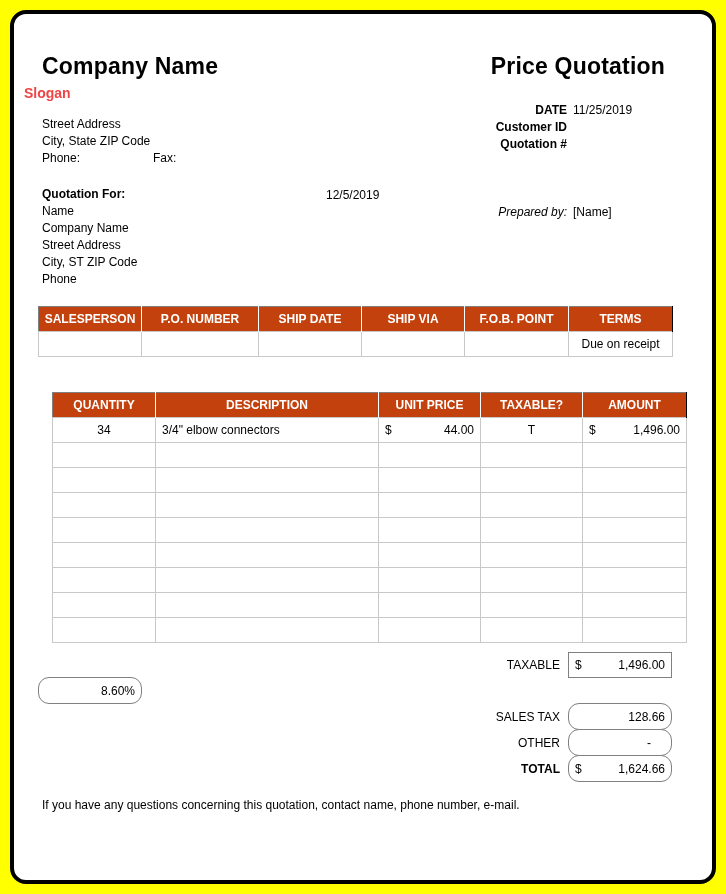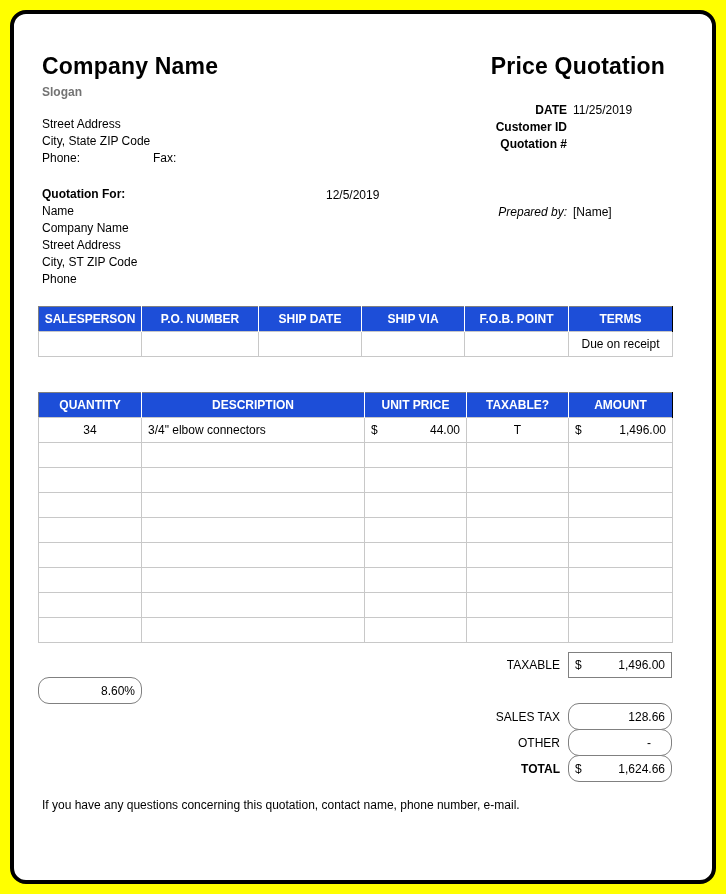--- a/index.html
+++ b/index.html
@@ -17,56 +17,56 @@
     left: 10px; top: 10px;
     width: 706px; height: 874px;
     background: #FFFFFF;
     border: 4px solid #000;
     border-radius: 16px;
   }
   .abs { position: absolute; }
 
   .company-name { left: 42px; top: 53px; font-size: 23px; font-weight: bold; letter-spacing: 0.2px; }
   .quote-title  { right: 61px; top: 53px; font-size: 23px; font-weight: bold; letter-spacing: 0.2px; }
-  .slogan { left: 42px; top: 85px; font-size: 12px; font-weight: bold; color: #737373; }
+  .slogan { left: 24px; top: 85px; font-size: 14px; font-weight: bold; color: #ef4444; }
 
   .address-block { left: 42px; top: 116px; line-height: 17px; }
   .phone-part { display: inline-block; width: 111px; }
 
   .meta-block { left: 320px; top: 102px; width: 330px; }
   .meta-row { display: flex; height: 17px; line-height: 17px; }
   .meta-label { width: 247px; text-align: right; font-weight: bold; }
   .meta-label.italic { font-weight: normal; font-style: italic; }
   .meta-value { margin-left: 6px; }
 
   .valid-block { left: 320px; top: 187px; width: 330px; }
 
   .qfor-block { left: 42px; top: 186px; line-height: 17px; }
   .qfor-heading { font-weight: bold; }
 
   table { border-collapse: collapse; table-layout: fixed; background: #fff; }
   .grid-table { position: absolute; border: 1px solid #808080; }
   .grid-table th {
-    background: #1d4ed8; color: #fff;
+    background: #c2410c; color: #fff;
     font-size: 12px; font-weight: bold;
     height: 25px; text-align: center;
     border-right: 1px solid #fff;
     overflow: hidden; white-space: nowrap;
   }
   .grid-table th:last-child { border-right: 1px solid #000; }
   .grid-table td {
     height: 25px;
     border: 1px solid #C8C8C8;
     font-size: 12px;
     text-align: center;
     overflow: hidden; white-space: nowrap;
   }
   .grid-table td.left { text-align: left; padding-left: 6px; }
   .shipping-table { left: 38px; top: 306px; width: 634px; }
-  .items-table { left: 38px; top: 392px; width: 634px; }
+  .items-table { left: 52px; top: 392px; width: 634px; }
   .money { display: flex; justify-content: space-between; align-items: center; padding: 0 6px; }
 
   .totals { left: 38px; top: 652px; width: 634px; }
   .totals-row { display: flex; height: 26px; align-items: stretch; }
   .totals-label {
     flex: 1; text-align: right; padding-right: 8px;
     line-height: 26px; font-size: 12px;
   }
   .totals-label.bold { font-weight: bold; }
   .totals-box {

